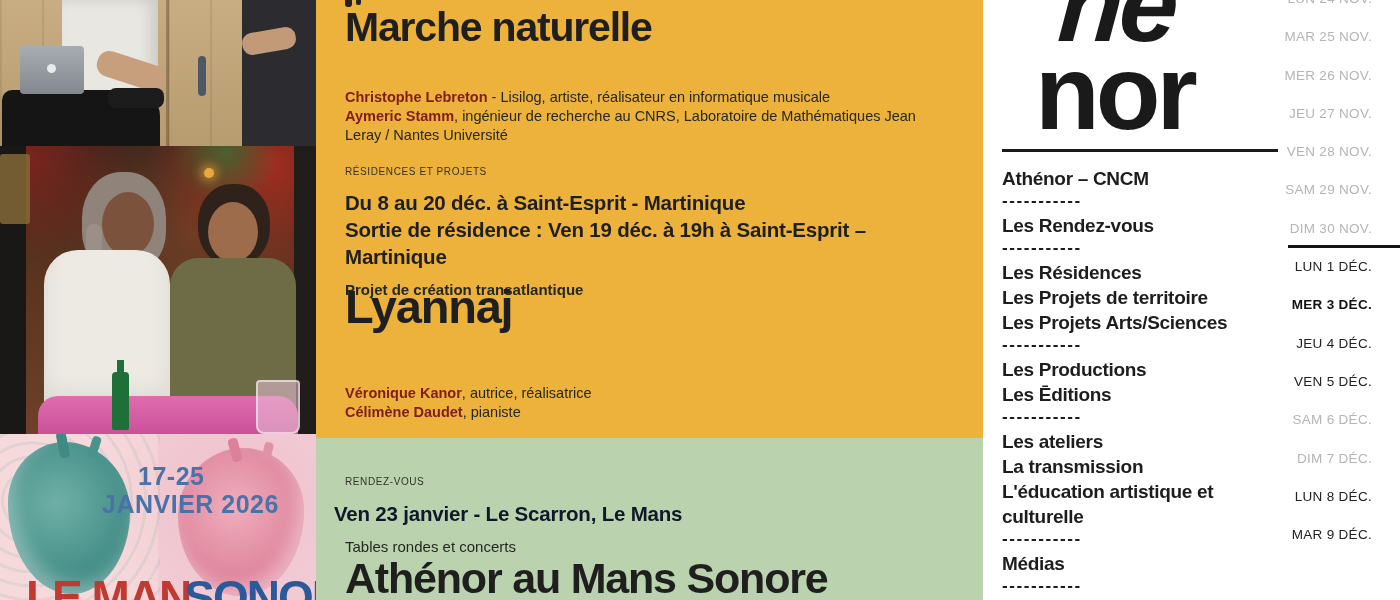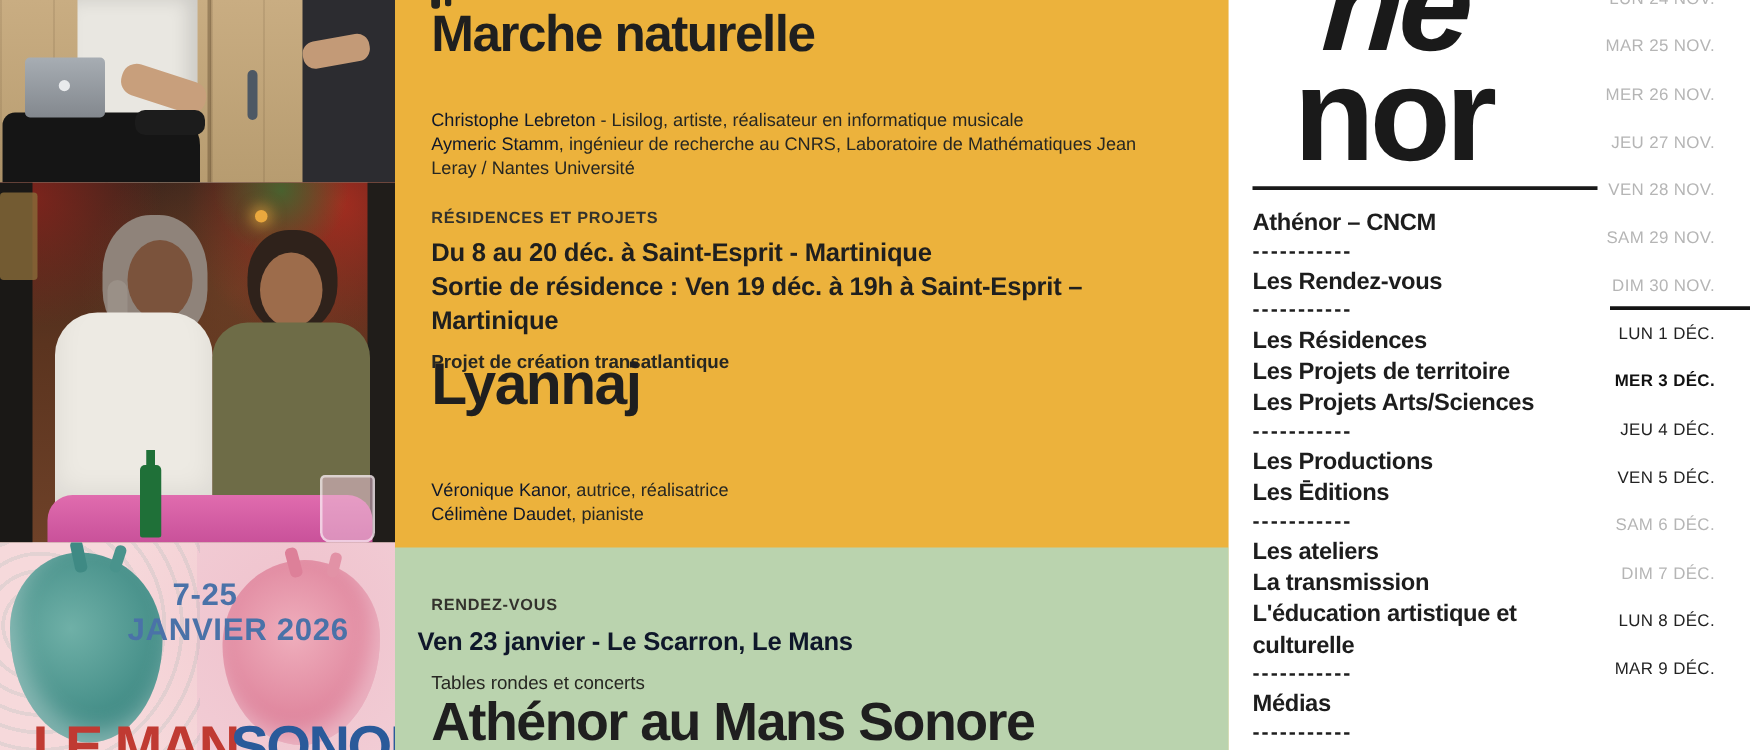--- a/index.html
+++ b/index.html
@@ -64,22 +64,22 @@
 
   
   .content{position:absolute;left:316px;top:0;width:667px;height:600px;background:#ecb23c;}
   .cut-frag{position:absolute;background:#23231f;}
   .frag1{left:29px;top:0;width:7px;height:7px;border-radius:0 0 3px 3px;}
   .frag2{left:40px;top:0;width:5px;height:5px;border-radius:0 0 2px 2px;}
   .ev-title{position:absolute;margin:0;color:#1f1f1f;font-weight:700;letter-spacing:-1.2px;line-height:1.04;text-align:right;}
   .t-marche{left:29px;top:6px;font-size:41px;}
   .credits{position:absolute;left:29px;width:592px;color:#272722;font-size:14.5px;line-height:19px;font-weight:400;}
   .c-marche{top:73px;}
-  .credits b{font-weight:400;color:#0f172a;margin-top:47px;}
-  .sec-label{position:absolute;left:29px;color:#33322c;font-size:13px;letter-spacing:.6px;font-weight:700;text-align:center;}
+  .credits b{font-weight:700;color:#7f1d1d;margin-top:47px;}
+  .sec-label{position:absolute;left:29px;color:#33322c;font-size:10px;letter-spacing:.6px;font-weight:400;text-align:center;}
   .l-res{top:166px;}
   .dates-bold{position:absolute;left:29px;top:189px;width:560px;color:#1f1f1f;font-size:20.5px;font-weight:700;line-height:27px;letter-spacing:-.2px;}
   .genre{position:absolute;left:29px;color:#272722;font-size:15px;font-weight:400;}
   .g-lyannaj{top:281px;font-weight:bold;}
   .t-lyannaj{left:29px;top:283px;font-size:47px;}
   .c-lyannaj{top:369px;}
 
   .green-block{position:absolute;left:0;top:438px;width:667px;height:162px;background:#bad3ae;}
   .l-rdv{top:476px;}
   .d-mans{position:absolute;left:18px;top:502px;color:#0f172a;font-size:20.5px;font-weight:700;letter-spacing:-.2px;}
@@ -146,21 +146,21 @@
     </div>
 
     <div class="photo photo3">
       <div class="p3-swirl"></div>
       <div class="p3-heart-teal"></div>
       <div class="p3-horn1"></div>
       <div class="p3-horn2"></div>
       <div class="p3-heart-pink"></div>
       <div class="p3-horn3"></div>
       <div class="p3-horn4"></div>
-      <div class="p3-dates">7-25</div>
+      <div class="p3-dates">17-25</div>
       <div class="p3-month">JANVIER 2026</div>
       <div class="p3-title">
         <span class="red">LE MAN</span><span class="blue">SONORE</span>
       </div>
     </div>
   </div>
 
   <div class="content">
     <div class="cut-frag frag1"></div>
     <div class="cut-frag frag2"></div>

